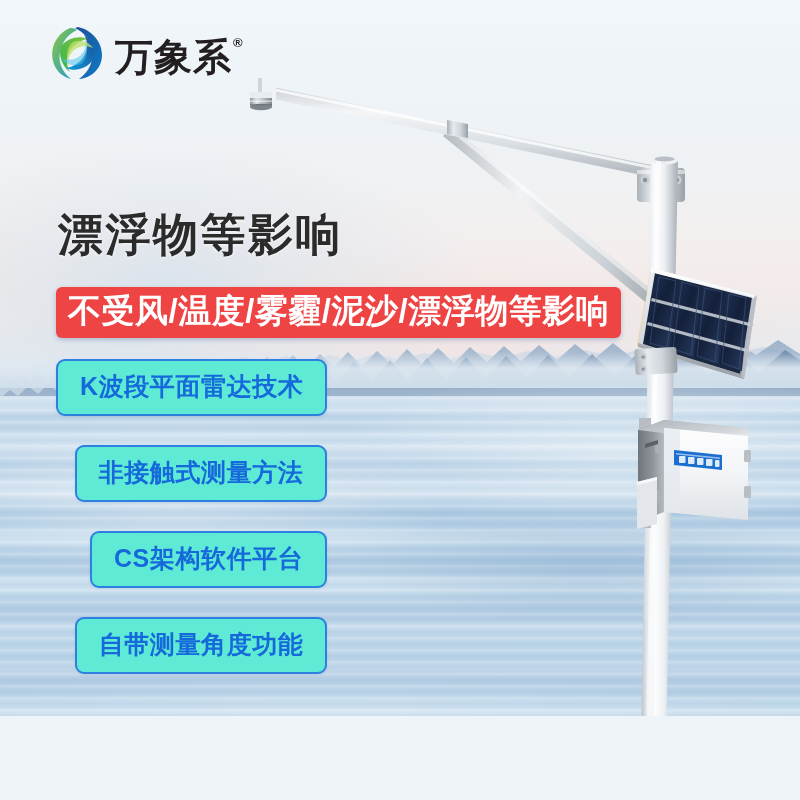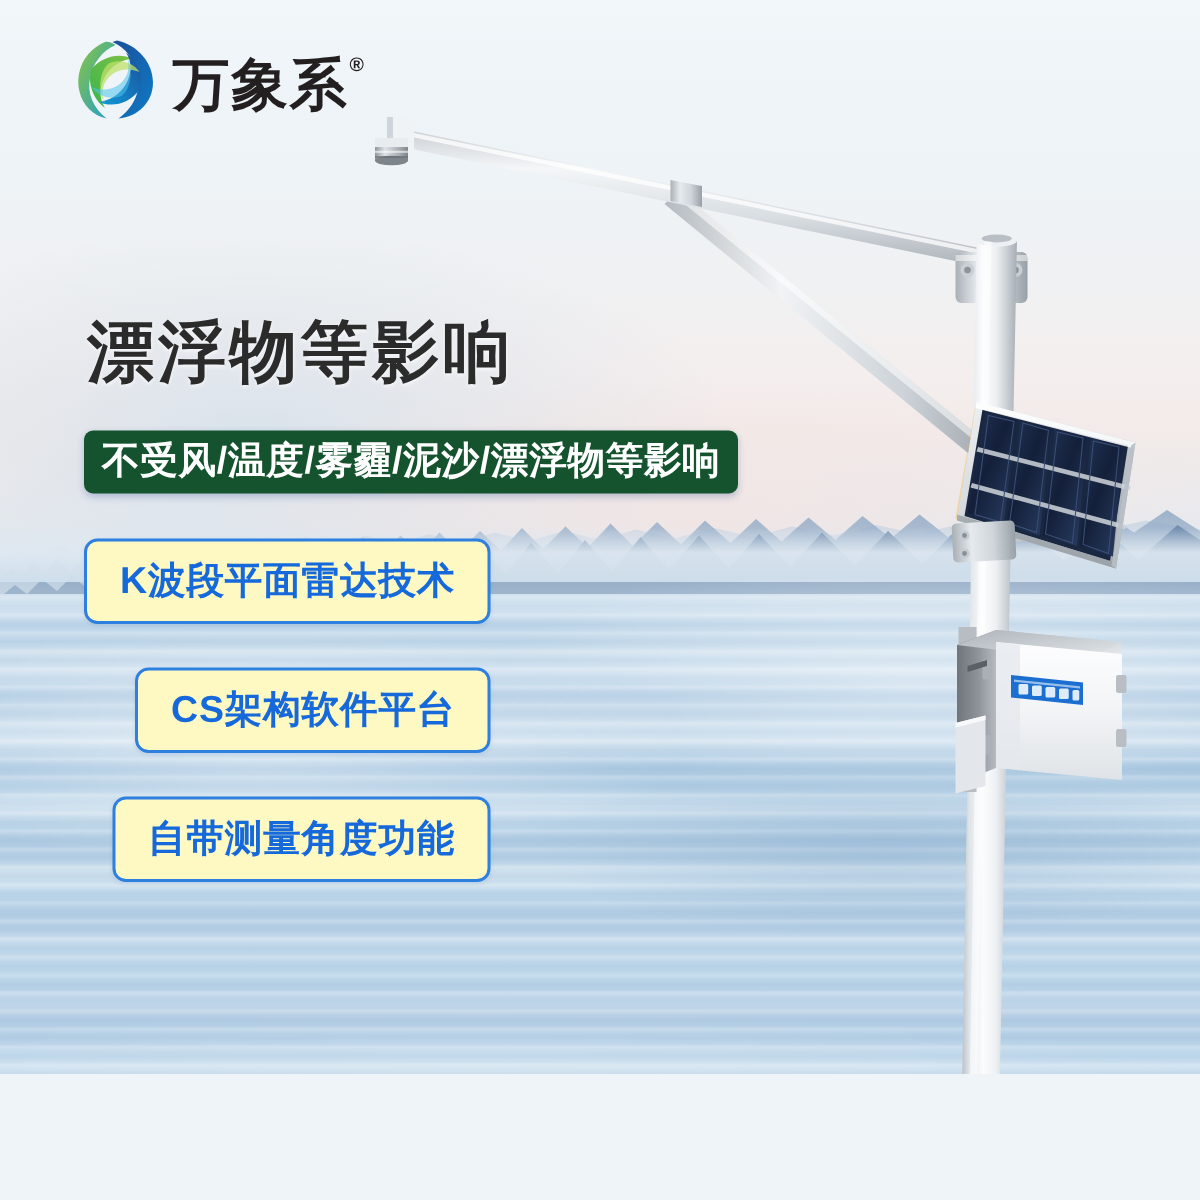--- a/index.html
+++ b/index.html
@@ -126,34 +126,34 @@
   .headline{
     position:absolute; left:58px; top:212px;
     font-size:45px; font-weight:bold; color:#2b2b2b;
     letter-spacing:2.5px; line-height:1;
     text-shadow:0 1px 3px rgba(255,255,255,.7);
   }
 
   
   .banner{
     position:absolute; left:56px; top:287px;
-    background:#14532d;
+    background:#ef4444;
     border-radius:6px;
     padding:6px 12px 8px 12px;
     color:#ffffff;
-    font-size:25px; font-weight:bold;
+    font-size:33px; font-weight:bold;
     letter-spacing:.5px; line-height:1.12;
     box-shadow:0 2px 5px rgba(20,60,130,.25);
     white-space:nowrap;
   }
 
   
   .pills{ position:absolute; left:56px; top:359px; }
   .pill{
-    background:#fef9c3;
+    background:#5eead4;
     border:2px solid #2d7fe0;
     border-radius:9px;
     color:#1569db;
     font-size:25px; font-weight:bold;
     letter-spacing:.6px;
     padding:9px 22px 11px 22px;
     margin-bottom:29px;
     display:inline-block;
     white-space:nowrap;
     box-shadow:0 1px 3px rgba(30,80,150,.10);
@@ -438,17 +438,18 @@
       <span class="logo-r">®</span>
     </span>
   </div>
 
   <div class="headline">漂浮物等影响</div>
 
   <div class="banner">不受风/温度/雾霾/泥沙/漂浮物等影响</div>
 
   <div class="pills">
     <div class="pill-row"><span class="pill">K波段平面雷达技术</span></div>
+    <div class="pill-row"><span class="pill">非接触式测量方法</span></div>
     <div class="pill-row"><span class="pill">CS架构软件平台</span></div>
     <div class="pill-row"><span class="pill">自带测量角度功能</span></div>
   </div>
 
 </div>
 
 </body></html>

